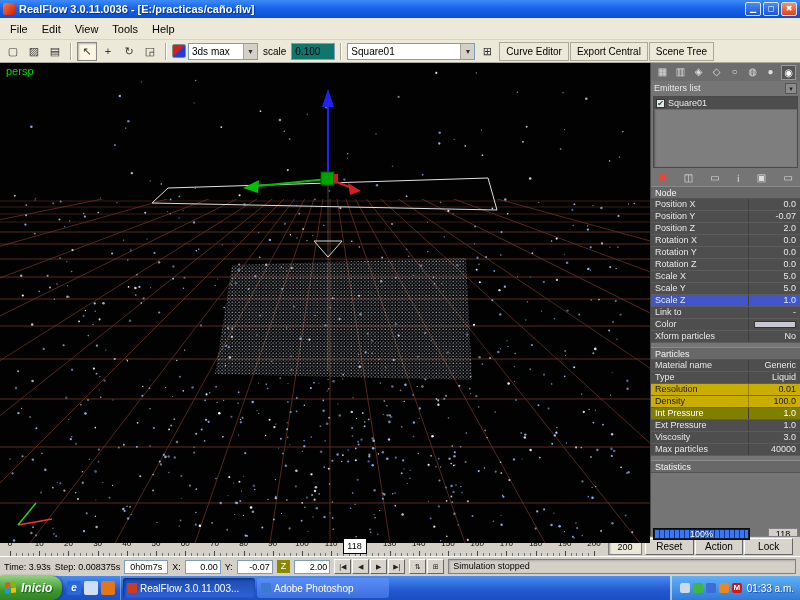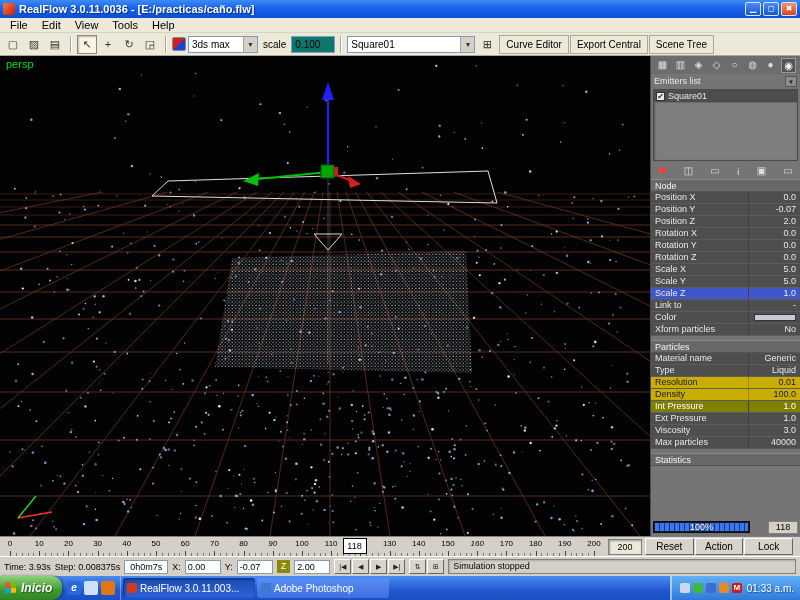--- a/index.html
+++ b/index.html
@@ -8,21 +8,21 @@
   .window{width:800px;height:600px;display:flex;flex-direction:column}
 
   
   .titlebar{height:18px;background:linear-gradient(180deg,#3d8bf8 0%,#1b63ea 45%,#0a4fd6 100%);display:flex;align-items:center;padding:0 3px;flex-shrink:0}
   .title-icon{width:12px;height:12px;background:linear-gradient(135deg,#ff7a3c,#c41e0e);border-radius:2px;margin-right:4px;flex-shrink:0}
   .title-text{color:#fff;font-size:11px;font-weight:bold;flex:1;text-shadow:1px 1px 1px #00317e;white-space:nowrap;overflow:hidden}
   .win-btn{width:16px;height:14px;margin-left:2px;border:1px solid #d6e4fc;border-radius:2px;color:#fff;font-size:8px;line-height:12px;text-align:center;background:linear-gradient(#4a8df0,#1b55cf);flex-shrink:0}
   .win-btn.close{background:linear-gradient(#f2926f,#d8441f)}
 
   
-  .menubar{height:15px;background:#ece9d8;display:flex;align-items:center;padding-left:3px;border-bottom:1px solid #d8d4c8;flex-shrink:0}
+  .menubar{height:22px;background:#ece9d8;display:flex;align-items:center;padding-left:3px;border-bottom:1px solid #d8d4c8;flex-shrink:0}
   .menu-item{font-size:11px;color:#000;padding:0 7px}
 
   
   .toolbar{height:23px;background:#ece9d8;display:flex;align-items:center;gap:2px;padding:0 3px;border-bottom:1px solid #aca899;flex-shrink:0}
   .tb-group{display:flex;align-items:center;gap:1px}
   .tb-btn{display:inline-block;width:20px;height:19px;font-size:11px;line-height:17px;text-align:center;color:#333;border:1px solid transparent}
   .tb-btn.active{border:1px solid #888;background:#fdf6e3;box-shadow:inset 1px 1px 2px #b8b4a8}
   .tb-sep{width:2px;height:17px;border-left:1px solid #aca899;border-right:1px solid #fff;margin:0 3px}
   .gizmo-chip{width:14px;height:14px;background:linear-gradient(135deg,#d02020 45%,#2040d0 55%);border:1px solid #888;border-radius:2px}
   .combo{height:17px;background:#fff;border:1px solid #7f9db9;display:flex;align-items:center;font-size:10px;padding-left:3px;color:#000}
@@ -73,21 +73,21 @@
   .tick{position:absolute;bottom:1px;width:1px;height:5px;background:#444}
   .tick.minor{height:3px;background:#777}
   .cur-frame{position:absolute;top:1px;width:24px;height:16px;background:#fff;border:1px solid #000;text-align:center;font-size:9px;line-height:14px;color:#000;z-index:2}
   .end-frame{width:34px;height:16px;margin:0 2px;background:#ece9d8;border:1px solid #808080;box-shadow:inset 1px 1px 2px #999;text-align:center;font-size:9px;line-height:14px;color:#000;flex-shrink:0}
   .tl-buttons{width:150px;display:flex;gap:1px;padding:1px;flex-shrink:0}
   .xp-btn{flex:1;height:17px;background:#d8d4cc;border:1px solid;border-color:#fff #666 #666 #fff;font-size:10px;text-align:center;line-height:15px;color:#000}
 
   
   .transport{height:20px;background:#d4d0c8;display:flex;align-items:center;gap:4px;padding:0 4px;border-top:1px solid #fff;flex-shrink:0}
   .t-text{font-size:9px;color:#000;white-space:nowrap}
-  .t-field{display:inline-block;height:14px;background:#fff;border:1px solid #7f9db9;font-size:9px;line-height:12px;padding:0 2px;color:#000}
+  .t-field{display:inline-block;height:14px;background:#fff;border:1px solid #7f9db9;font-size:9px;line-height:12px;padding:0 2px;text-align:right;color:#000}
   .z-label{background:#8a8a00;color:#fff;padding:0 4px;font-size:9px;height:13px;line-height:13px}
   .pb-group{display:flex;gap:1px}
   .pb-btn{width:17px;height:15px;background:#d8d4cc;border:1px solid;border-color:#fff #666 #666 #fff;font-size:7px;text-align:center;line-height:13px;color:#222}
   .status-box{flex:1;height:15px;border:1px solid #808080;box-shadow:inset 1px 1px 2px #aaa;font-size:9px;line-height:13px;padding-left:4px;background:#d4d0c8;color:#000}
 
   
   .taskbar{height:24px;background:linear-gradient(#4a8cf2,#2158cf 60%,#1b4fc4);display:flex;align-items:stretch;flex-shrink:0}
   .start-btn{width:62px;background:linear-gradient(#8fd07a,#3d9a2e 60%,#2f8423);border-radius:0 10px 10px 0;display:flex;align-items:center;gap:3px;padding:0 8px 0 5px;box-shadow:1px 0 3px rgba(0,0,0,.4);flex-shrink:0}
   .start-text{color:#fff;font-style:italic;font-weight:bold;font-size:12px;text-shadow:1px 1px 1px #1e5c14}
   .win-flag{width:13px;height:13px;display:grid;grid-template-columns:5px 5px;grid-template-rows:5px 5px;gap:1px;transform:skewY(-6deg);flex-shrink:0}

